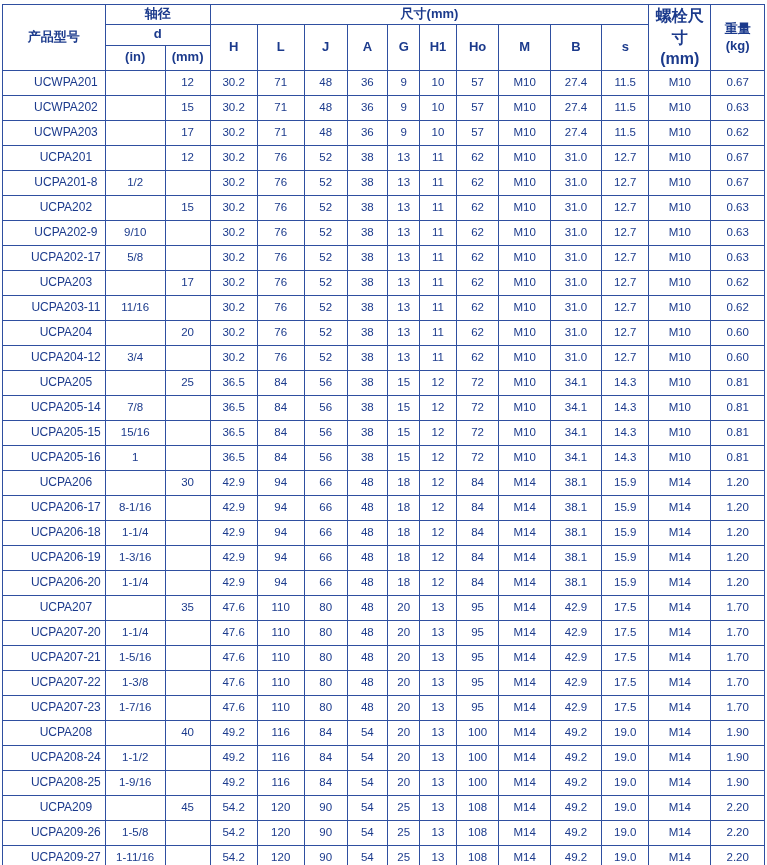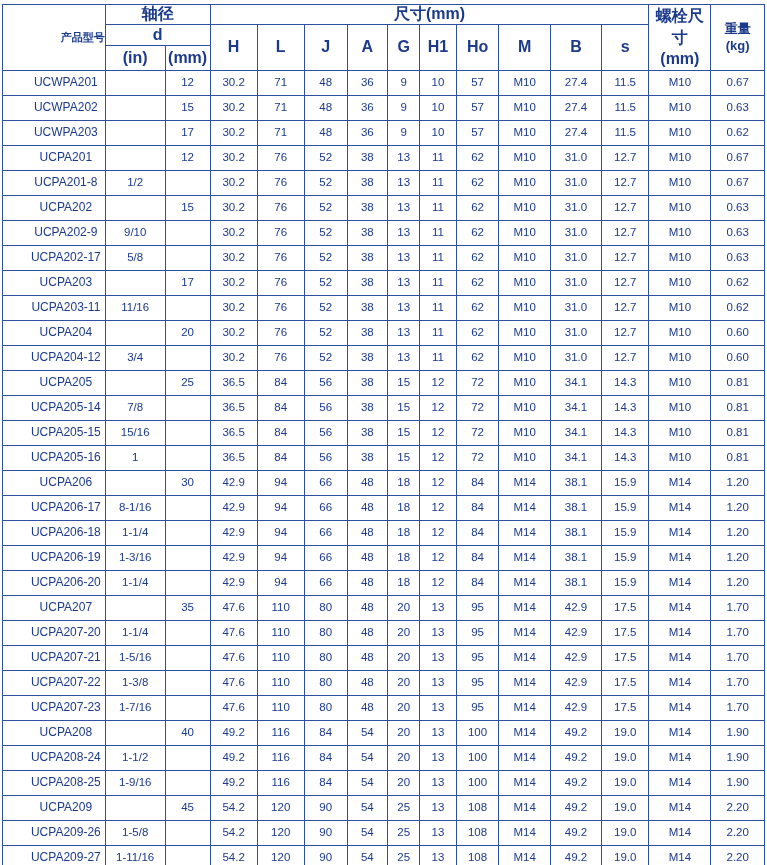--- a/index.html
+++ b/index.html
@@ -46,29 +46,28 @@
     padding: 0;
     height: 24px;
     line-height: 1.15;
     font-weight: normal;
     color: #1b3a8c;
     white-space: nowrap;
     overflow: hidden;
   }
   table.spec th {
     font-weight: bold;
-    font-size: 16px;
+    font-size: 13px;
     background: #ffffff;
   }
   table.spec th.group {
     height: 19px;
   }
   table.spec th.model {
-    font-size: 11px;
-    text-align: right;
+    font-size: 13px;
   }
   table.spec th.bolt {
     font-size: 16px;
     line-height: 1.35;
     white-space: normal;
     padding: 0 6px;
   }
   table.spec th.weight {
     font-size: 13px;
     line-height: 1.35;

